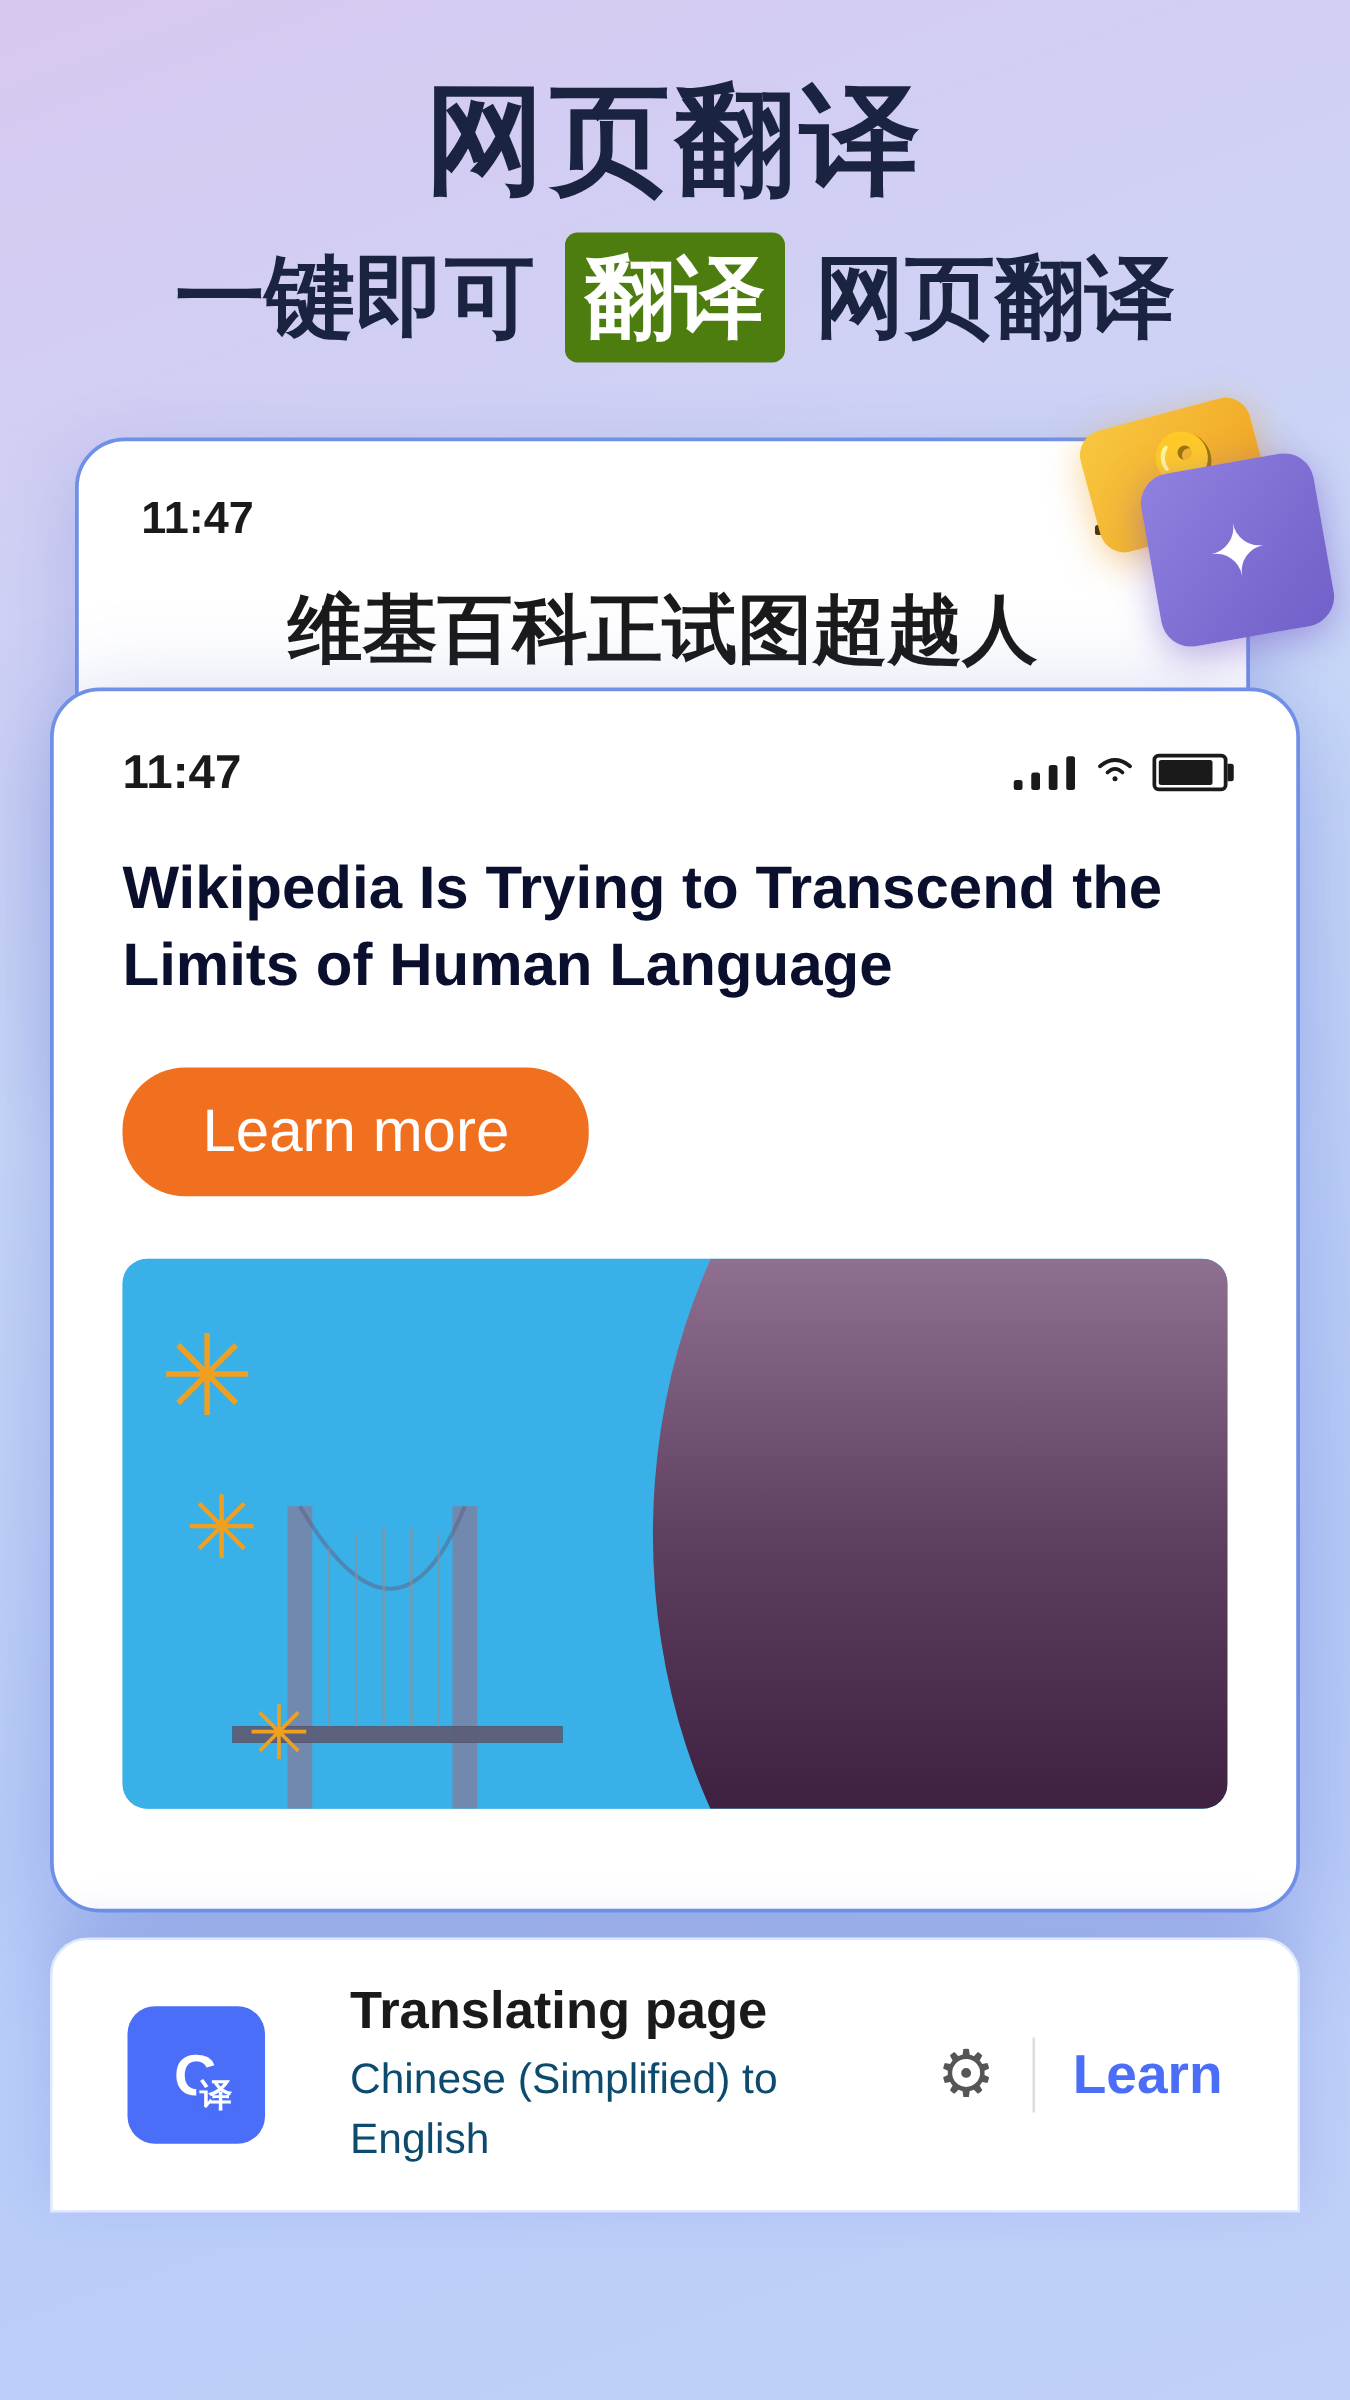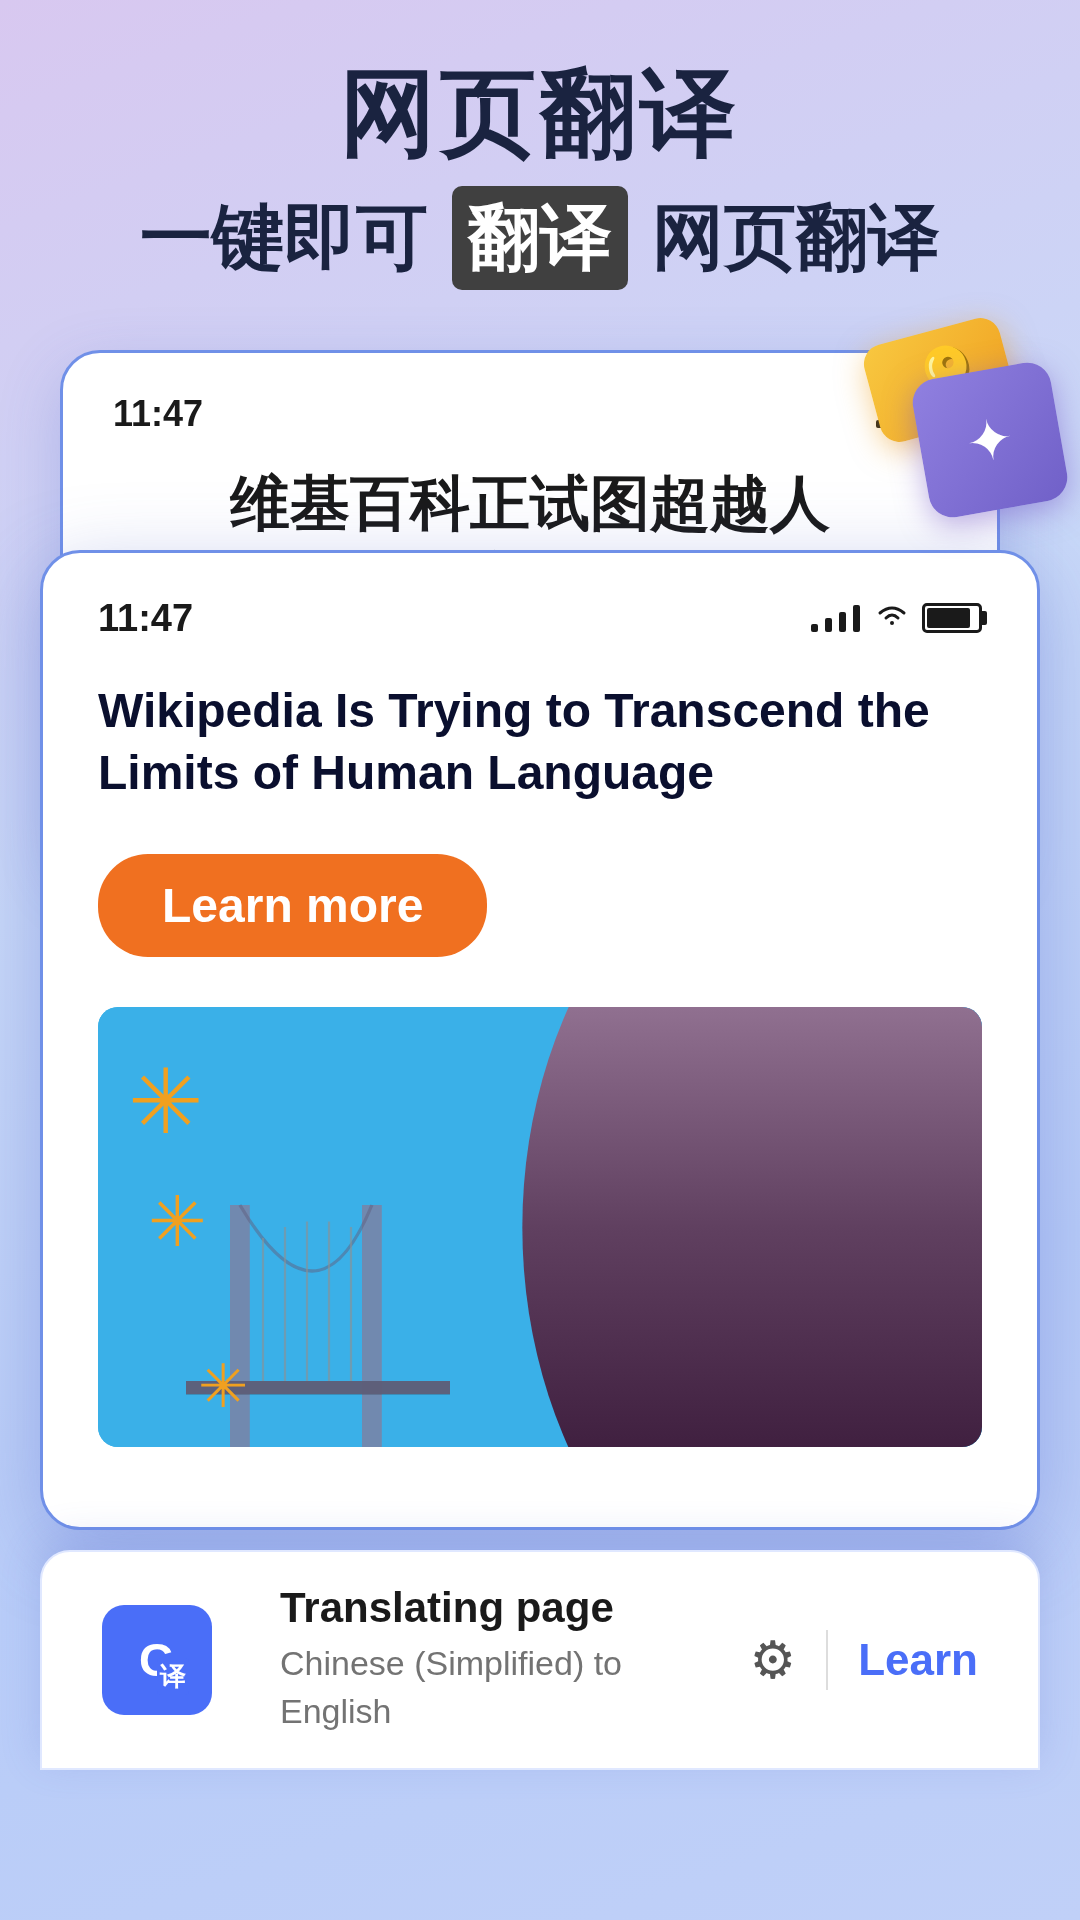--- a/index.html
+++ b/index.html
@@ -34,21 +34,21 @@
       font-weight: 700;
       color: #1a2340;
       display: flex;
       align-items: center;
       justify-content: center;
       gap: 24px;
       flex-wrap: nowrap;
     }
 
     .highlight-word {
-      background-color: #404040;
+      background-color: #4d7c0f;
       color: white;
       padding: 4px 16px;
       border-radius: 10px;
       display: inline-block;
     }
 
     
     .phone-area {
       position: relative;
       margin: 30px 40px 0;
@@ -186,21 +186,21 @@
       color: #0a0f2e;
       line-height: 1.3;
       margin-bottom: 50px;
     }
 
     .learn-more-btn {
       display: inline-block;
       background: #f07020;
       color: white;
       font-size: 48px;
-      font-weight: 700;
+      font-weight: 400;
       padding: 24px 64px;
       border-radius: 50px;
       margin-bottom: 50px;
       cursor: pointer;
       border: none;
     }
 
     
     .article-image {
       width: 100%;
@@ -302,21 +302,21 @@
 
     .translating-title {
       font-size: 42px;
       font-weight: 700;
       color: #1a1a1a;
       margin-bottom: 8px;
     }
 
     .translating-subtitle {
       font-size: 34px;
-      color: #737373;
+      color: #0c4a6e;
       line-height: 1.4;
     }
 
     .translation-actions {
       display: flex;
       align-items: center;
       gap: 30px;
       flex-shrink: 0;
     }
 

